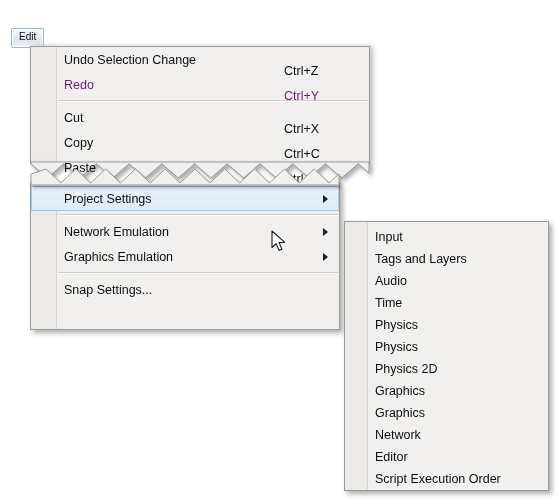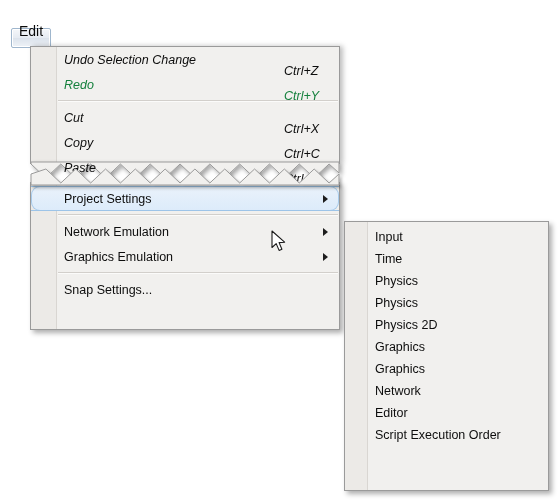--- a/index.html
+++ b/index.html
@@ -23,25 +23,25 @@
     position: absolute;
     left: 0;
     top: 28px;
     height: 22px;
   }
   .menubar-btn {
     position: absolute;
     left: 11px;
     top: 0;
     height: 20px;
-    padding: 8px 7px;
+    padding: 2px 7px;
     display: flex;
-    align-items: flex-end;
+    align-items: flex-start;
     box-sizing: border-box;
-    font-size: 14px;
+    font-size: 10px;
     color: #0a0a0a;
     background: linear-gradient(180deg, #f5f7fa 0%, #e6ebf2 48%, #dce3ec 52%, #eef2f7 100%);
     border: 1px solid #9fb6cd;
     border-radius: 2px;
     box-shadow: inset 0 0 0 1px #ffffff;
     cursor: default;
     user-select: none;
   }
 
   
@@ -72,21 +72,21 @@
     position: relative;
     height: 25px;
     display: flex;
     align-items: center;
     box-sizing: border-box;
     padding-left: 33px;
     cursor: default;
     color: #0d0d0d;
   }
   .menu-item.disabled {
-    color: #15803d;
+    color: #701a75;
   }
   .menu-item .label {
     white-space: nowrap;
   }
   .menu-item .shortcut {
     position: absolute;
     white-space: nowrap;
   }
   .menu-item .arrow {
     position: absolute;
@@ -102,40 +102,38 @@
     background: #d2cfcb;
     border-bottom: 1px solid #fbfbfa;
     font-size: 0;
     line-height: 0;
   }
 
   .menu-item.selected {
     background: linear-gradient(180deg, #eaf2fb 0%, #dcebfa 100%);
     box-shadow: inset 0 0 0 1px #a8cbeb;
     padding-left: 33px;
-    border-radius: 9px;
   }
   .menu-item.selected::before {
     content: "";
     position: absolute;
     left: 0; right: 0; top: 0; bottom: 0;
     border-top: 1px solid #9dc4e8;
     border-bottom: 1px solid #9dc4e8;
     pointer-events: none;
   }
 
   
   #edit-menu {
     left: 30px;
     top: 46px;
-    width: 310px;
+    width: 340px;
     height: 118px;
     border-bottom: none;
     box-shadow: 3px 0 5px rgba(0,0,0,0.25);
-    font-style: italic;
   }
   #edit-menu .gutter { bottom: 0; }
   #edit-menu .menu-item .shortcut { left: 253px; margin-top: 22px; }
 
   
   .tear {
     position: absolute;
     left: 0;
     width: 100%;
     height: 15px;
@@ -266,20 +264,26 @@
     </div>
 </div>
 
 <div class="menu-panel" id="project-settings-menu">
   <div class="gutter"></div>
   <div class="menu-inner" id="project-settings-items">
       <div class="menu-item">
         <span class="label">Input</span>
       </div>
       <div class="menu-item">
+        <span class="label">Tags and Layers</span>
+      </div>
+      <div class="menu-item">
+        <span class="label">Audio</span>
+      </div>
+      <div class="menu-item">
         <span class="label">Time</span>
       </div>
       <div class="menu-item">
         <span class="label">Physics</span>
       </div>
       <div class="menu-item">
         <span class="label">Physics</span>
       </div>
       <div class="menu-item">
         <span class="label">Physics 2D</span>

